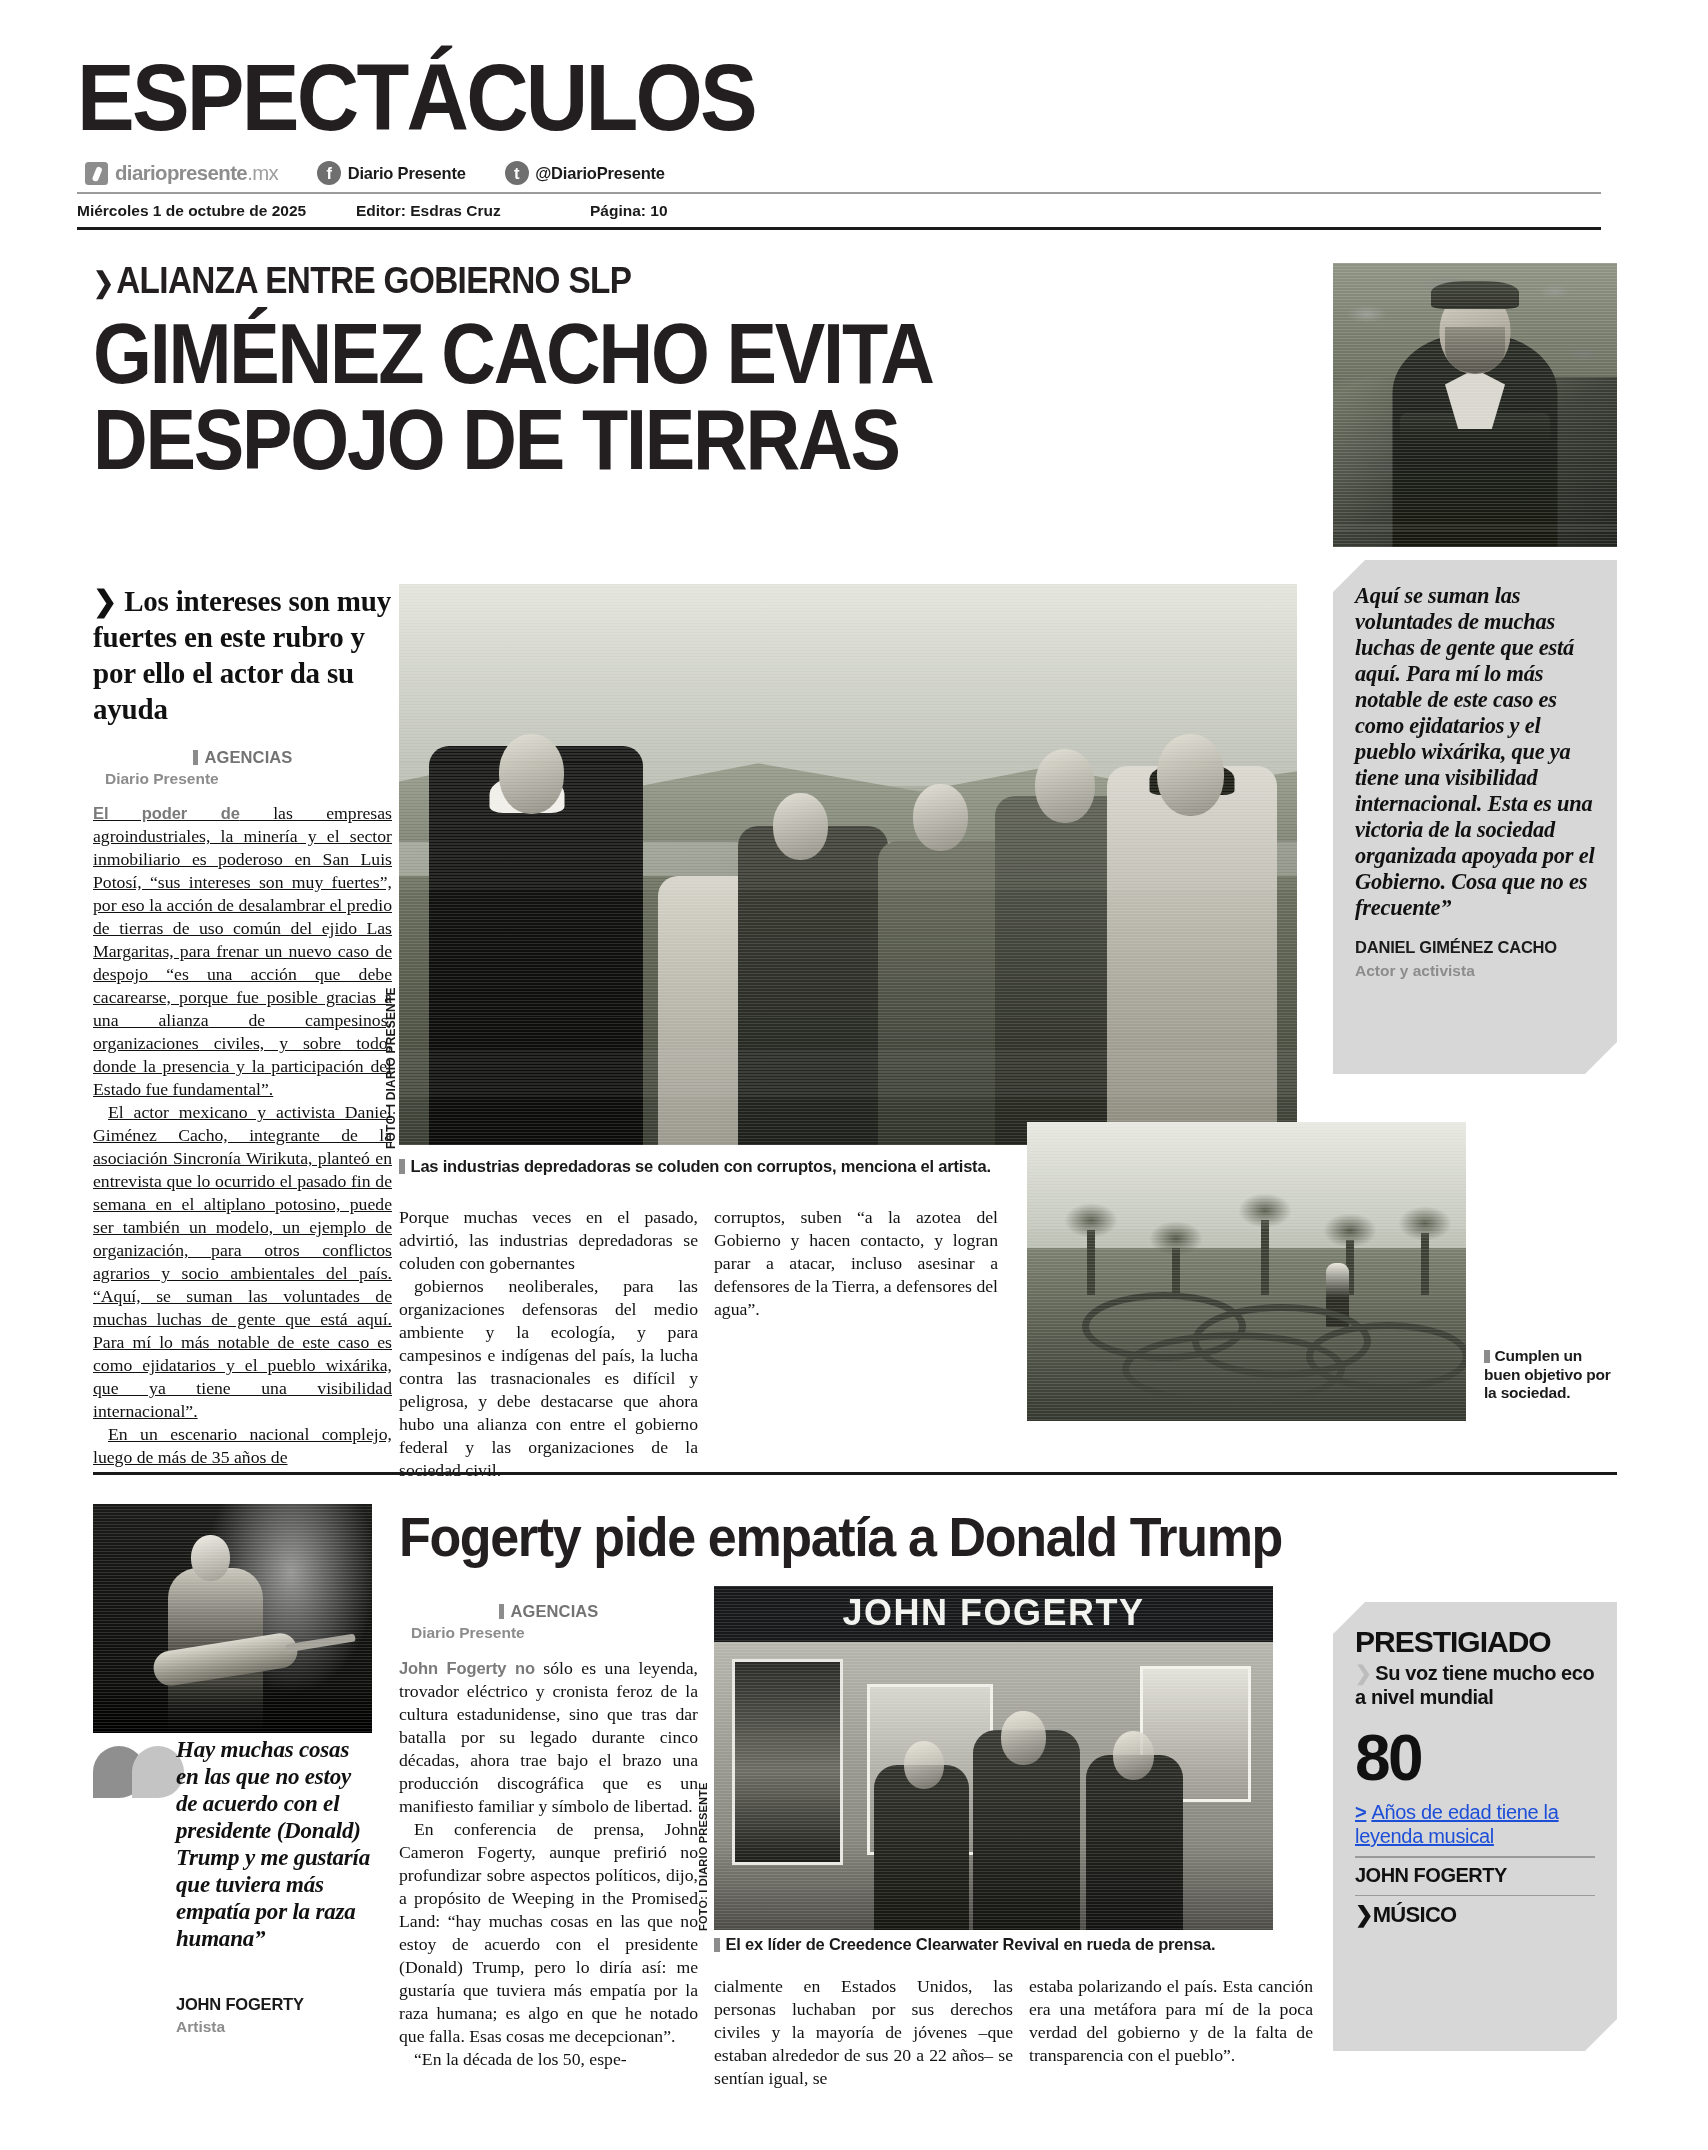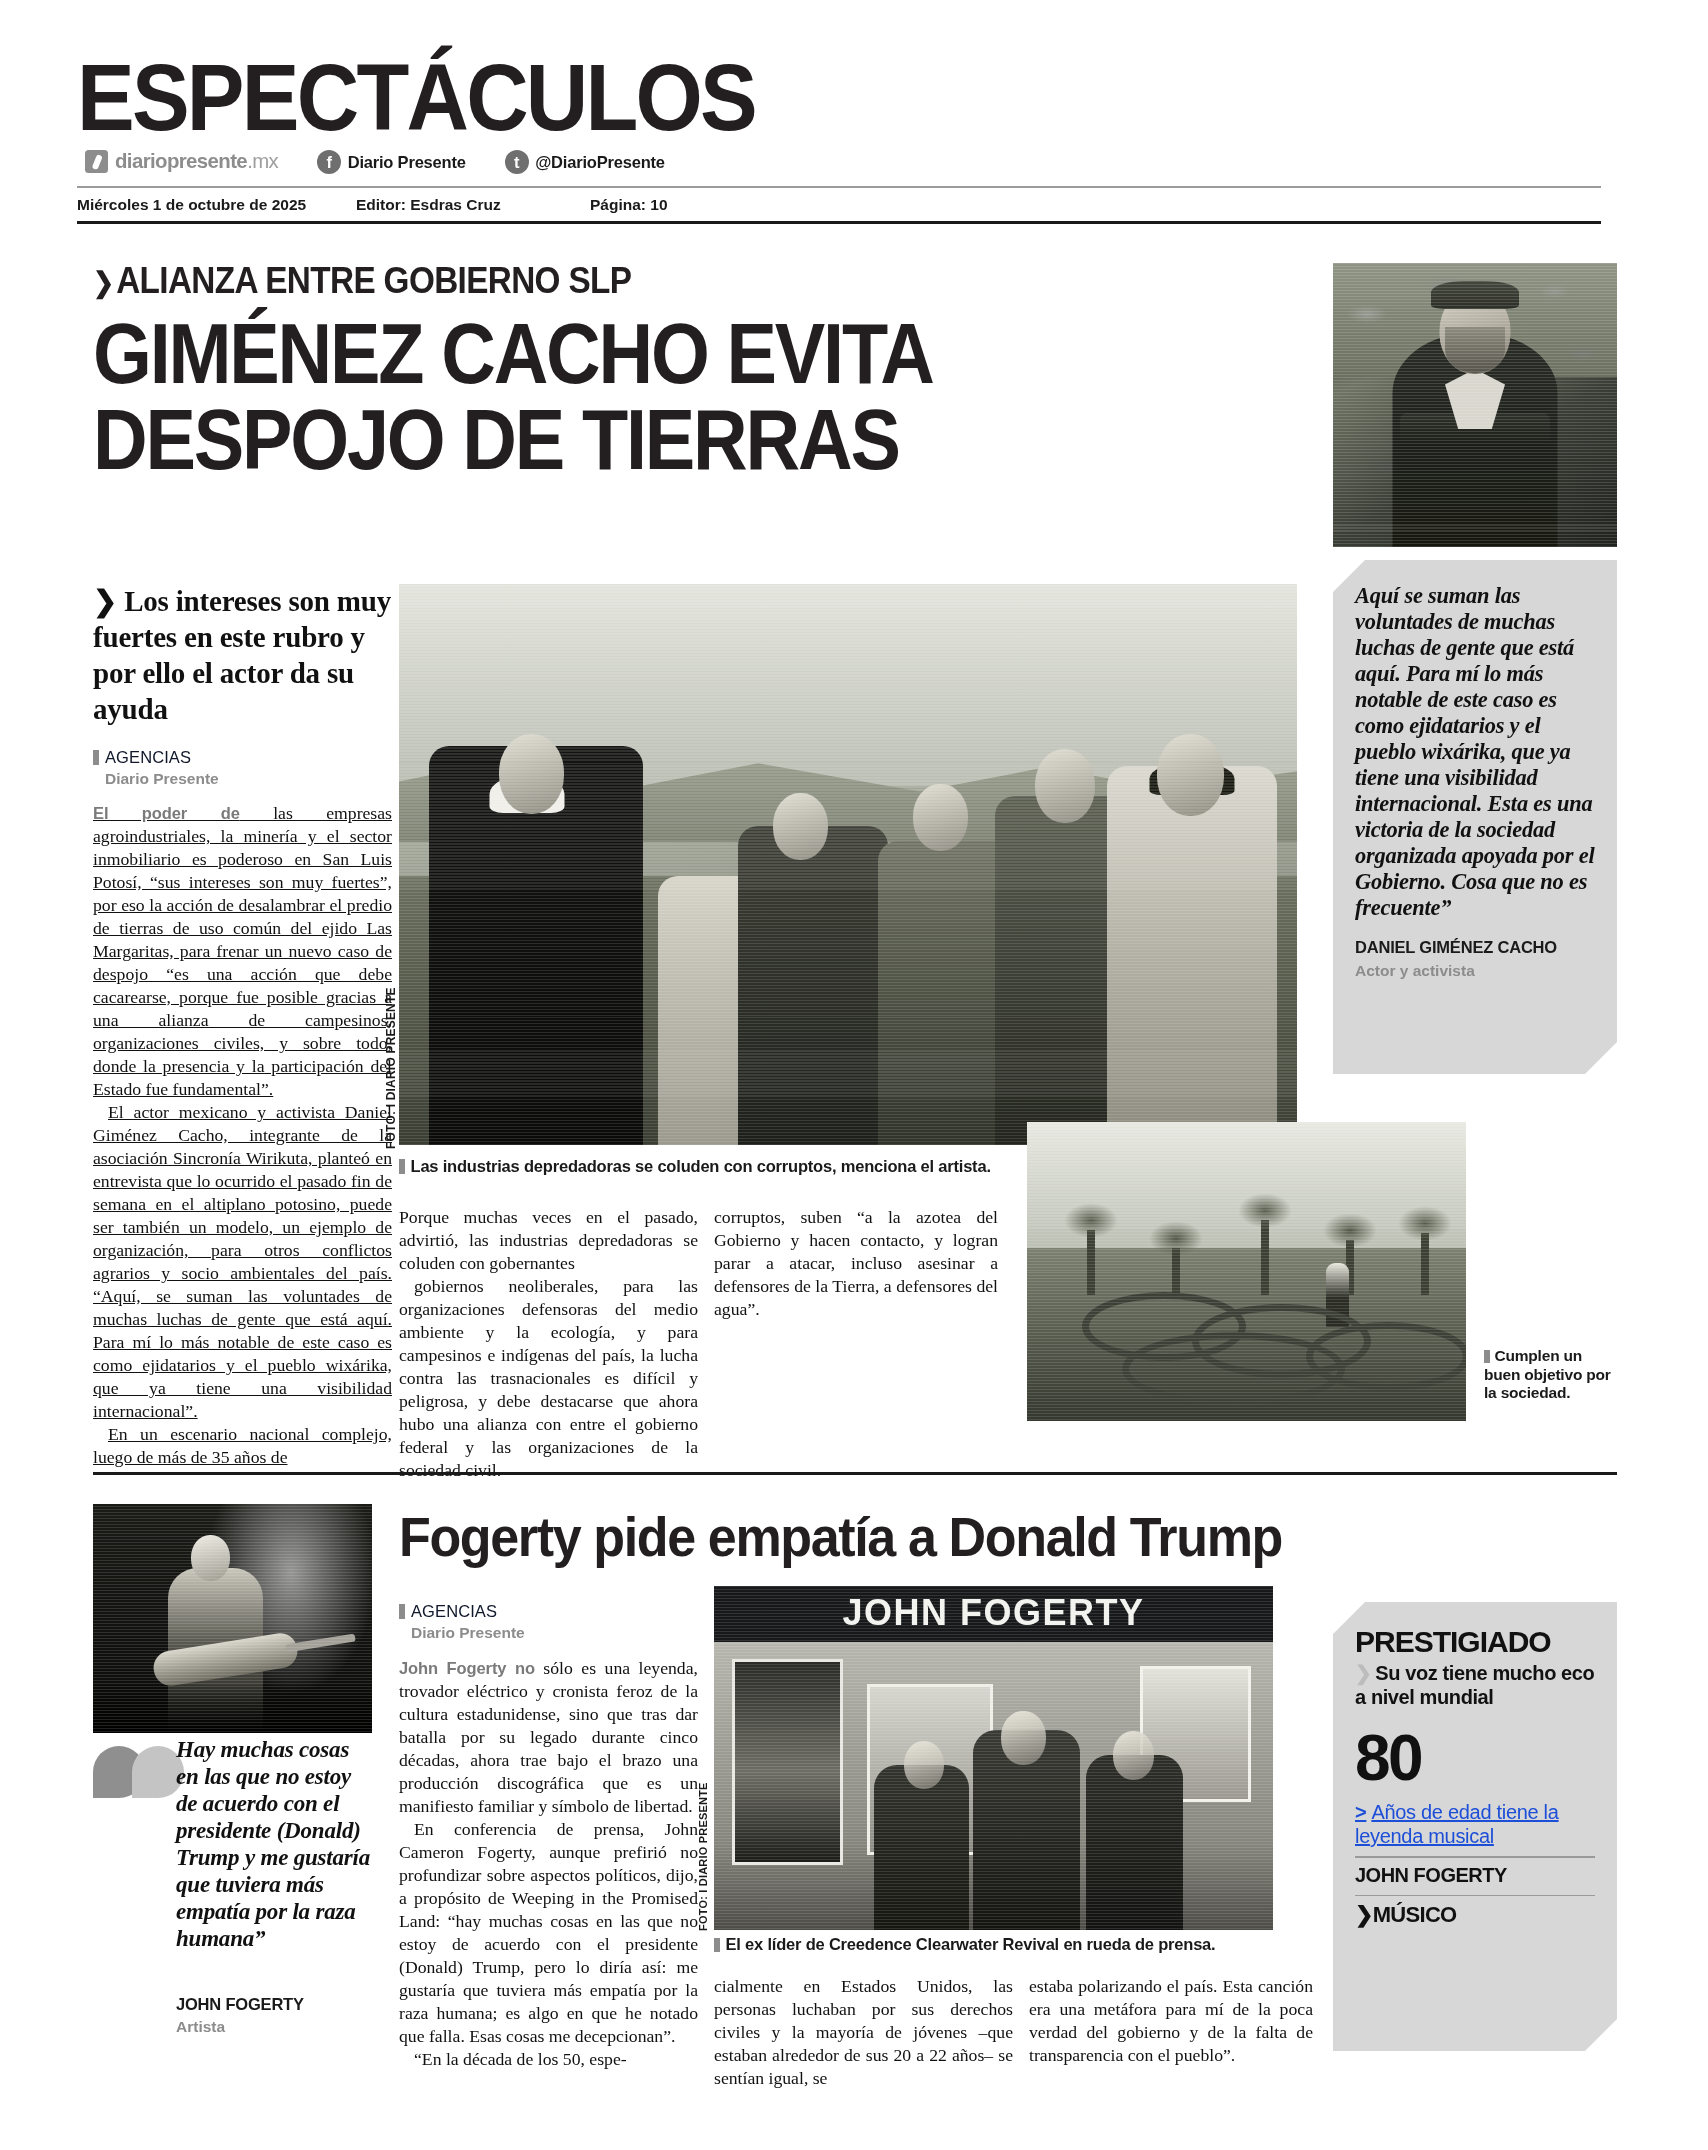--- a/index.html
+++ b/index.html
@@ -12,21 +12,21 @@
   .page{position:absolute;inset:0;background:#fff;}
 
   
   .masthead{position:absolute;left:77px;top:50px;width:1524px;}
   .section-title{
     font-family:"Liberation Sans", sans-serif;
     font-weight:700;font-size:94px;line-height:95px;letter-spacing:-3px;
     color:#231f20;transform:scaleX(.92);transform-origin:left top;
     white-space:nowrap;
   }
-  .brandbar{display:flex;align-items:flex-start;gap:0px;margin-top:5px;height:29px;padding-left:8px;}
+  .brandbar{display:flex;align-items:flex-end;gap:0px;margin-top:11px;height:29px;padding-left:8px;}
   .brand-logo{display:flex;align-items:center;gap:7px;}
   .logo-mark{
     width:23px;height:23px;background:#8d8d8d;border-radius:3.5px;position:relative;display:inline-block;
   }
   .logo-mark::after{
     content:"";position:absolute;left:50%;top:50%;width:5.5px;height:15px;
     background:#fff;transform:translate(-50%,-50%) rotate(22deg);border-radius:3px;
   }
   .logo-text{font-weight:700;font-size:20.4px;color:#8d8d8d;letter-spacing:-0.6px;}
   .logo-text .mx{font-weight:400;color:#9e9e9e;}
@@ -111,22 +111,22 @@
   
   .leadin{
     position:absolute;left:93px;top:583px;width:299px;
     font-family:"Liberation Serif", serif;font-weight:700;
     font-size:29px;line-height:36px;letter-spacing:-0.2px;color:#111;
   }
   .leadin .arw{font-weight:700;}
 
   .byline{position:absolute;left:93px;top:748px;width:299px;}
   .byline .agency{
-    font-weight:400;font-size:16.5px;letter-spacing:0.1px;color:#0f172a;
-    display:flex;align-items:center;gap:6.5px;
+    font-weight:700;font-size:16.5px;letter-spacing:0.1px;color:#737373;
+    display:flex;align-items:center;gap:6.5px;justify-content:center;
   }
   .tickmark{display:inline-block;width:5.5px;height:15.5px;background:#8c8c8c;}
   .byline .src{font-weight:700;font-size:15.5px;color:#8c8c8c;margin-left:12px;margin-top:3px;}
 
   .bodycol{
     font-family:"Liberation Serif", serif;
     font-size:17.7px;line-height:23px;color:#111;
     text-align:justify;hyphens:auto;
   }
   .bodycol p{margin:0;text-indent:15px;}

